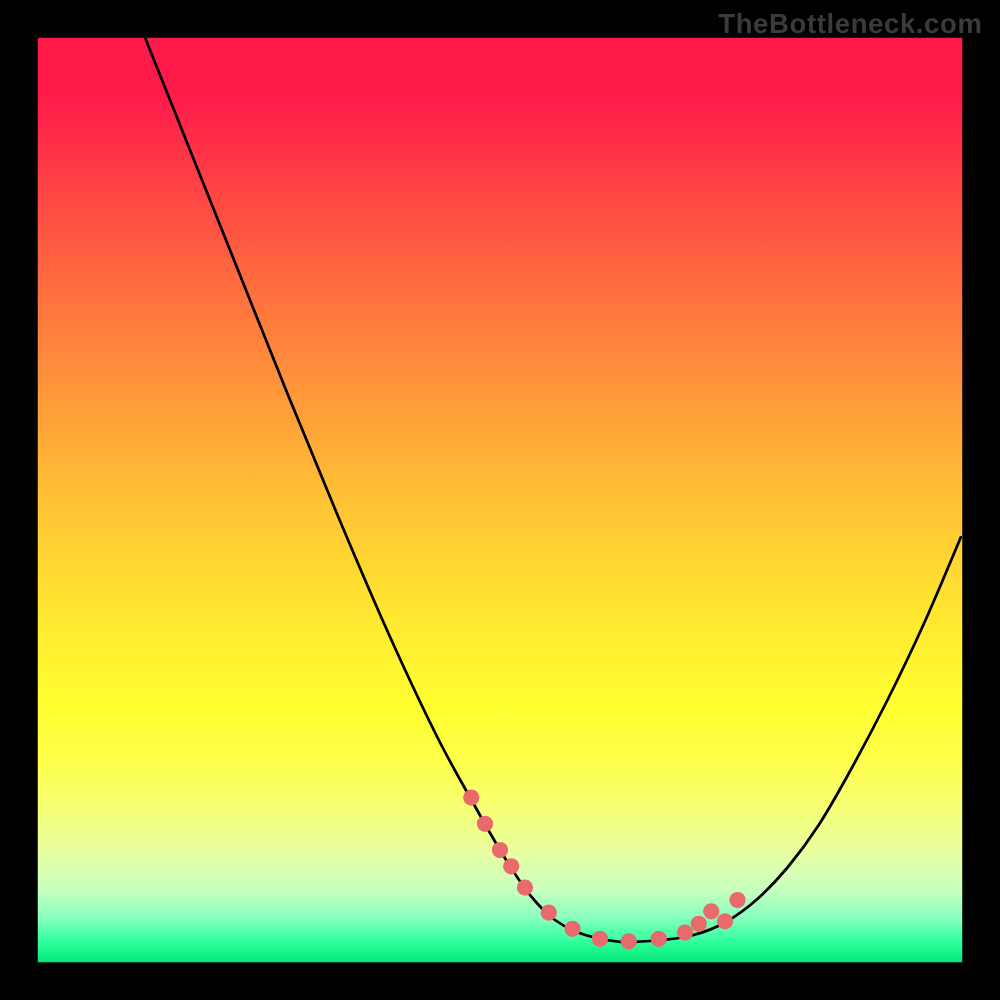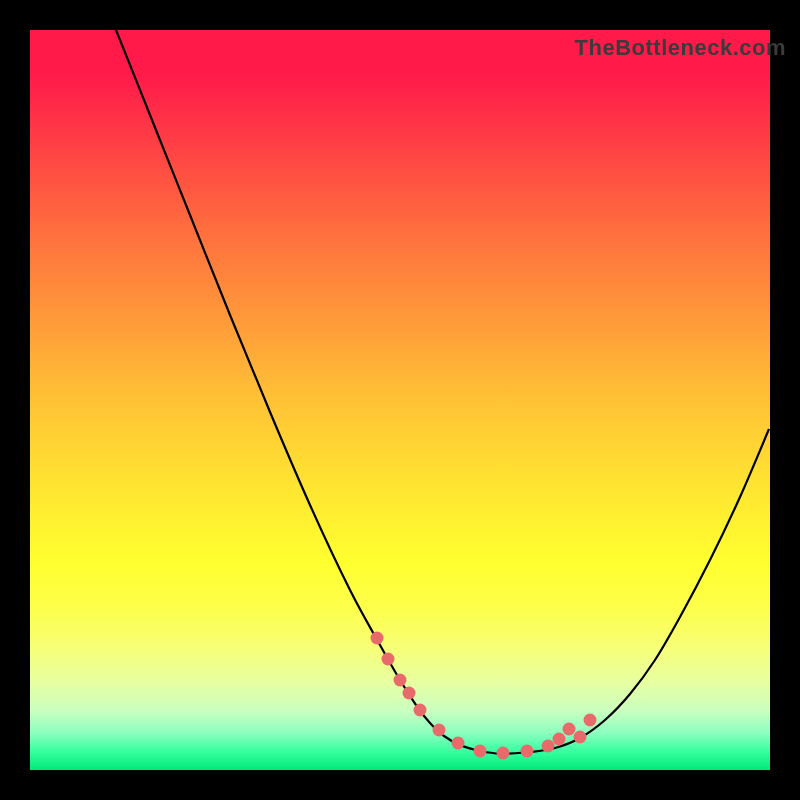--- a/index.html
+++ b/index.html
@@ -19,21 +19,20 @@
   }
   .watermark {
     position: absolute;
     top: 6px;
     right: 14px;
     color: #3b3b3b;
     font-size: 22px;
     font-weight: 600;
     letter-spacing: 0.5px;
     z-index: 20;
-    margin-top: 29px;
   }
   .plot-area {
     position: absolute;
     left: 30px;
     top: 30px;
     width: 740px;
     height: 740px;
     overflow: hidden;
   }
   .gradient {

